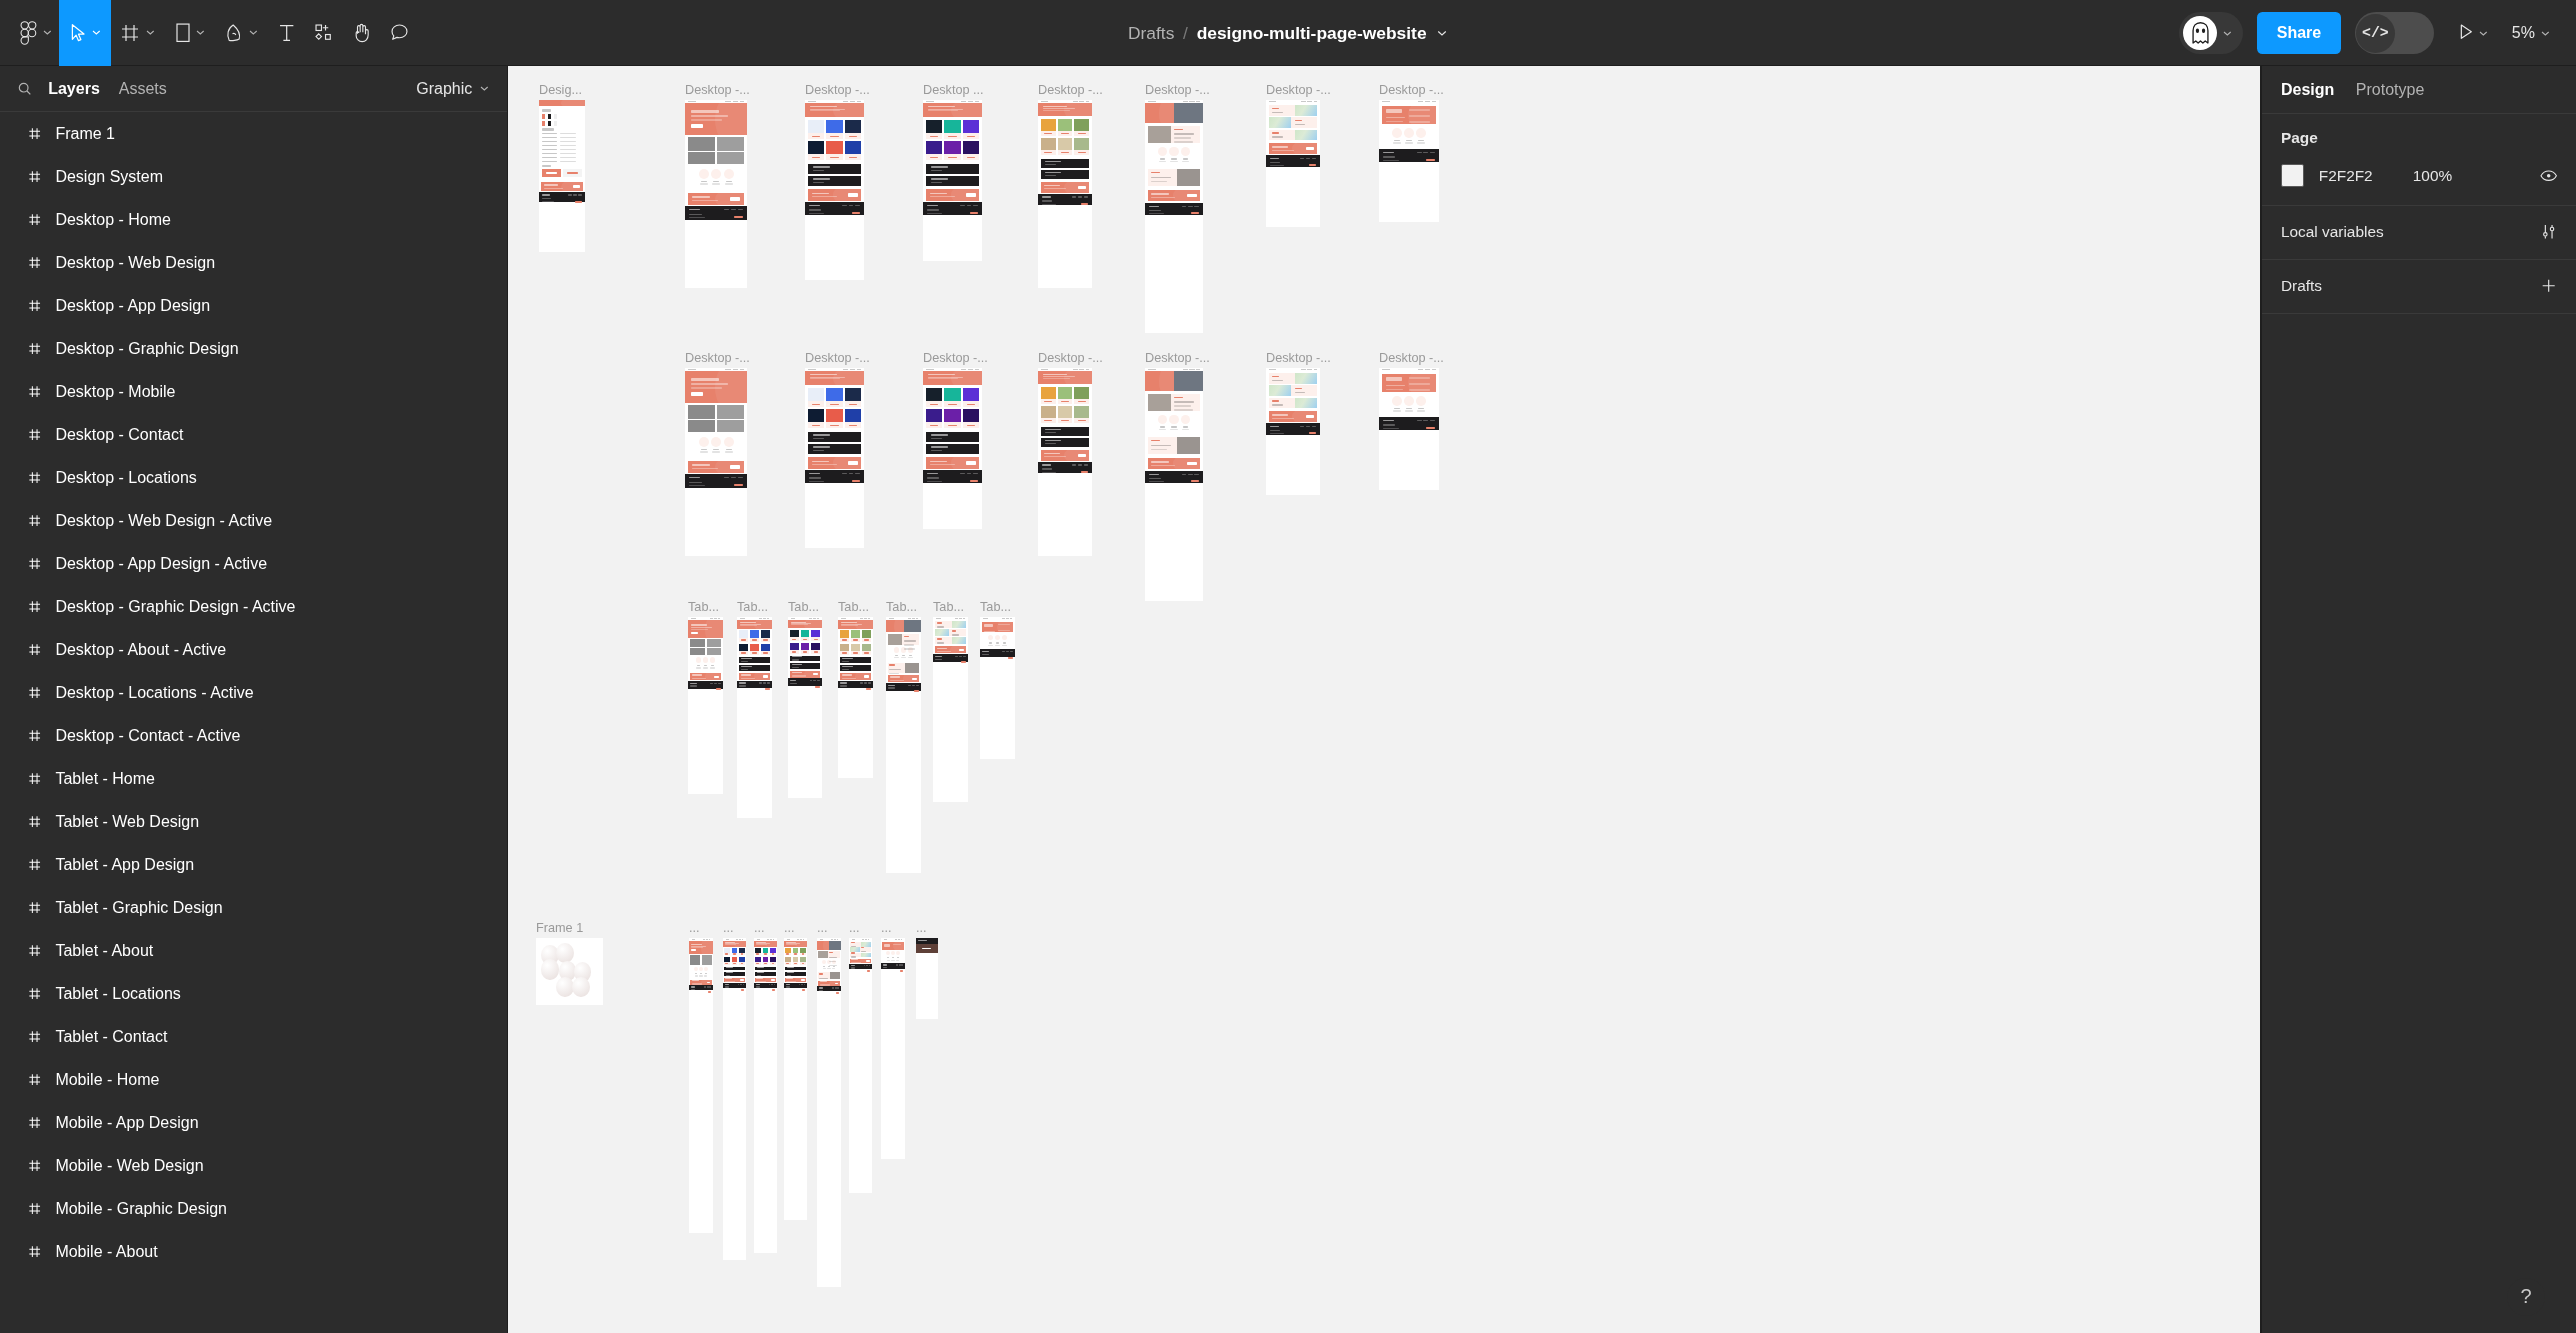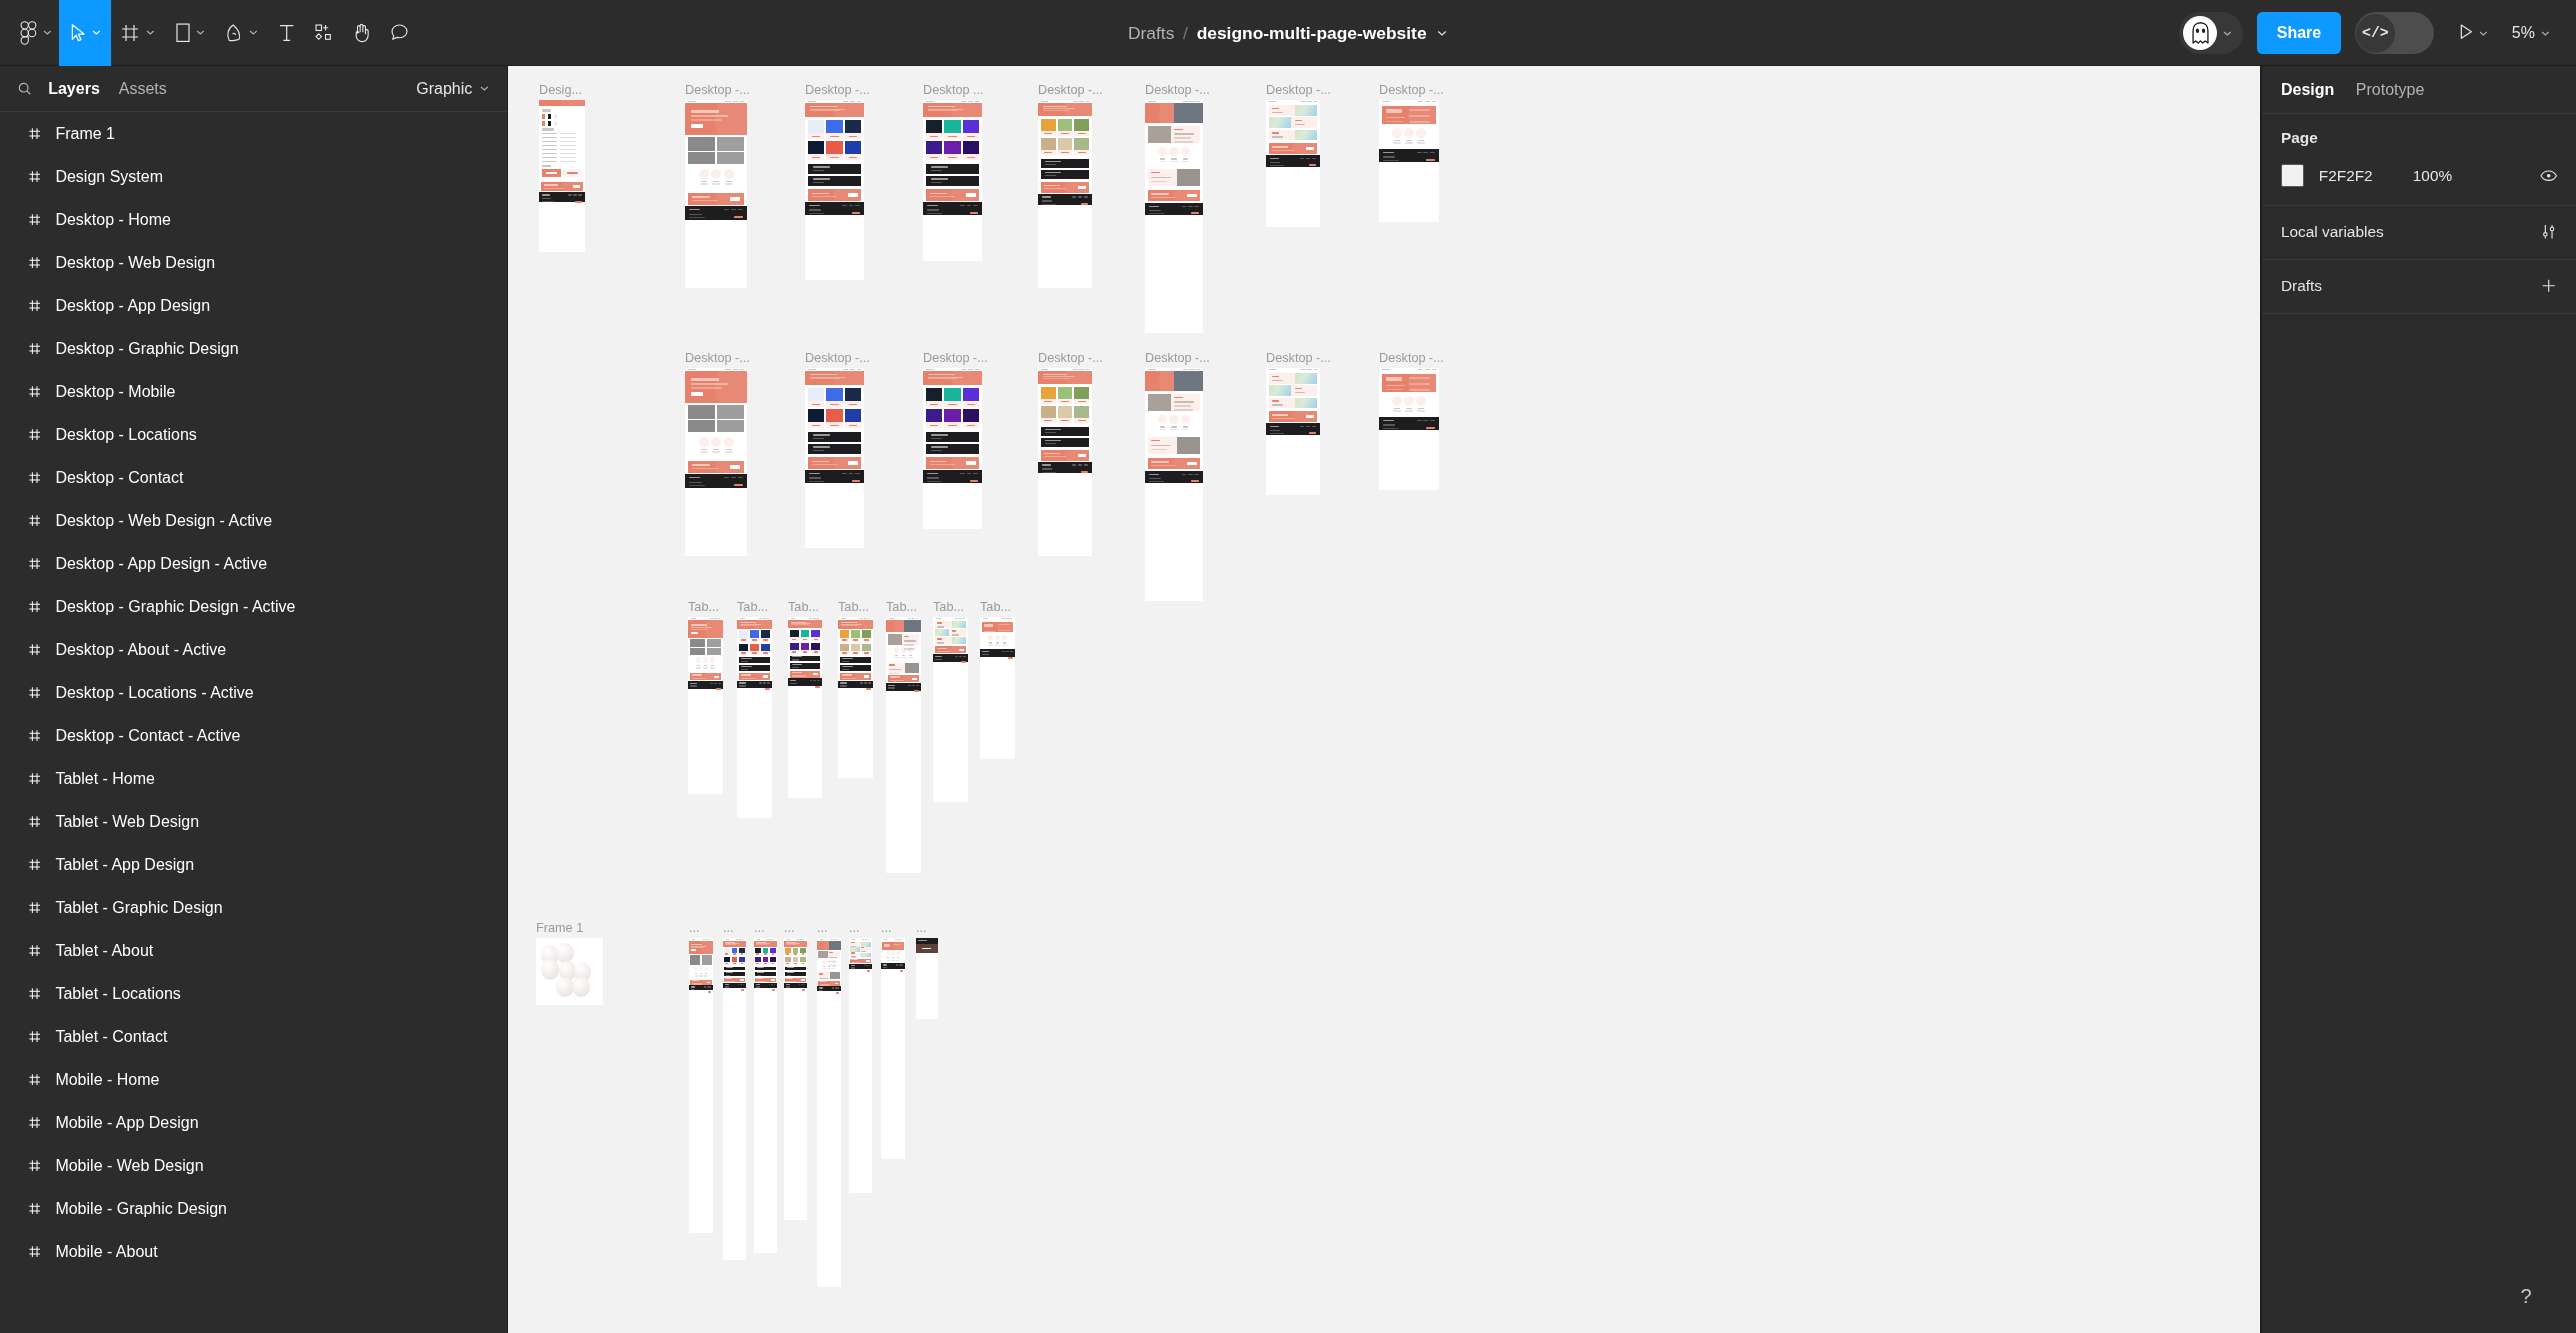--- a/index.html
+++ b/index.html
@@ -438,29 +438,29 @@
           </svg>
         </span>
         <span class="layer-label">Desktop - Mobile</span>
       </div>
       <div class="layer-row">
         <span class="layer-icon">
           <svg width="13.4" height="13.4" viewBox="0 0 20 20" fill="none" stroke="#FFFFFF" stroke-width="1.5">
             <path d="M6.5 2v16M13.5 2v16M2 6.5h16M2 13.5h16"></path>
           </svg>
         </span>
-        <span class="layer-label">Desktop - Locations</span>
+        <span class="layer-label">Desktop - Contact</span>
       </div>
       <div class="layer-row">
         <span class="layer-icon">
           <svg width="13.4" height="13.4" viewBox="0 0 20 20" fill="none" stroke="#FFFFFF" stroke-width="1.5">
             <path d="M6.5 2v16M13.5 2v16M2 6.5h16M2 13.5h16"></path>
           </svg>
         </span>
-        <span class="layer-label">Desktop - Contact</span>
+        <span class="layer-label">Desktop - Locations</span>
       </div>
       <div class="layer-row">
         <span class="layer-icon">
           <svg width="13.4" height="13.4" viewBox="0 0 20 20" fill="none" stroke="#FFFFFF" stroke-width="1.5">
             <path d="M6.5 2v16M13.5 2v16M2 6.5h16M2 13.5h16"></path>
           </svg>
         </span>
         <span class="layer-label">Desktop - Web Design - Active</span>
       </div>
       <div class="layer-row">

